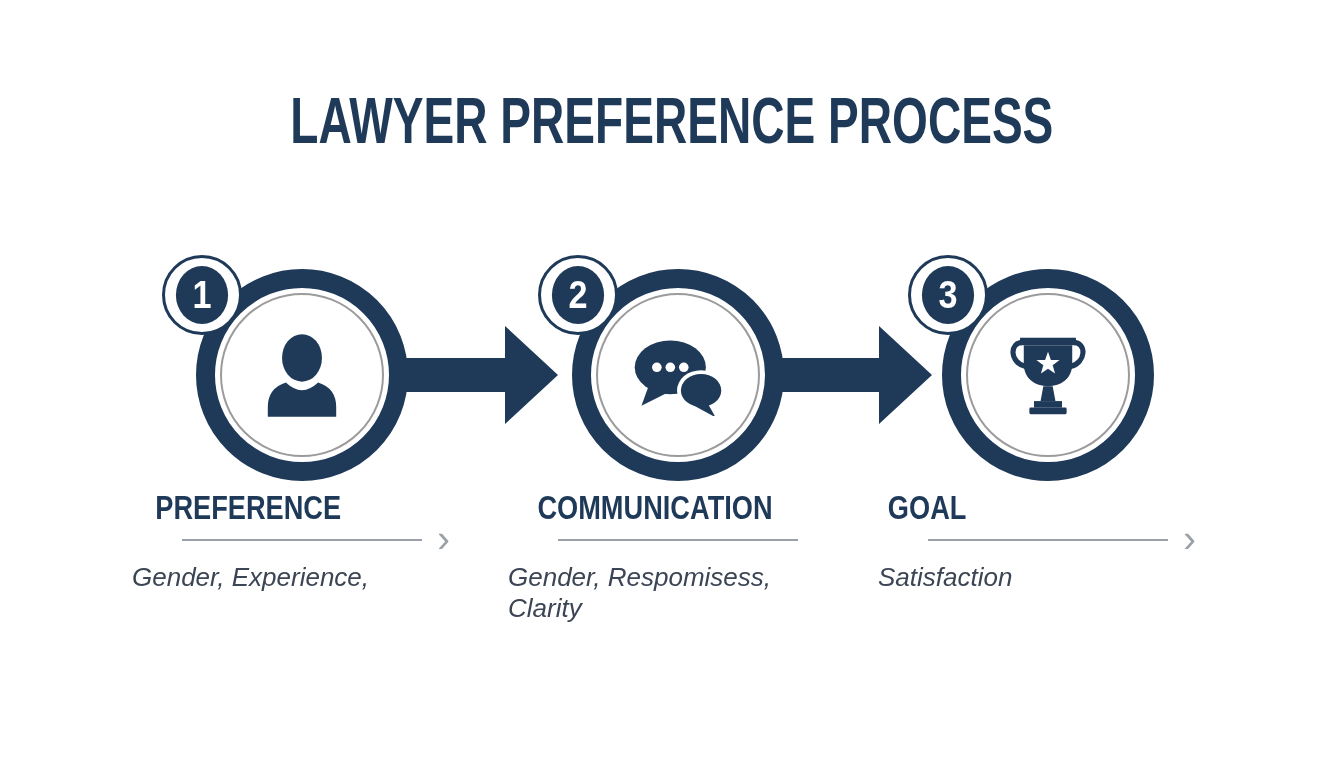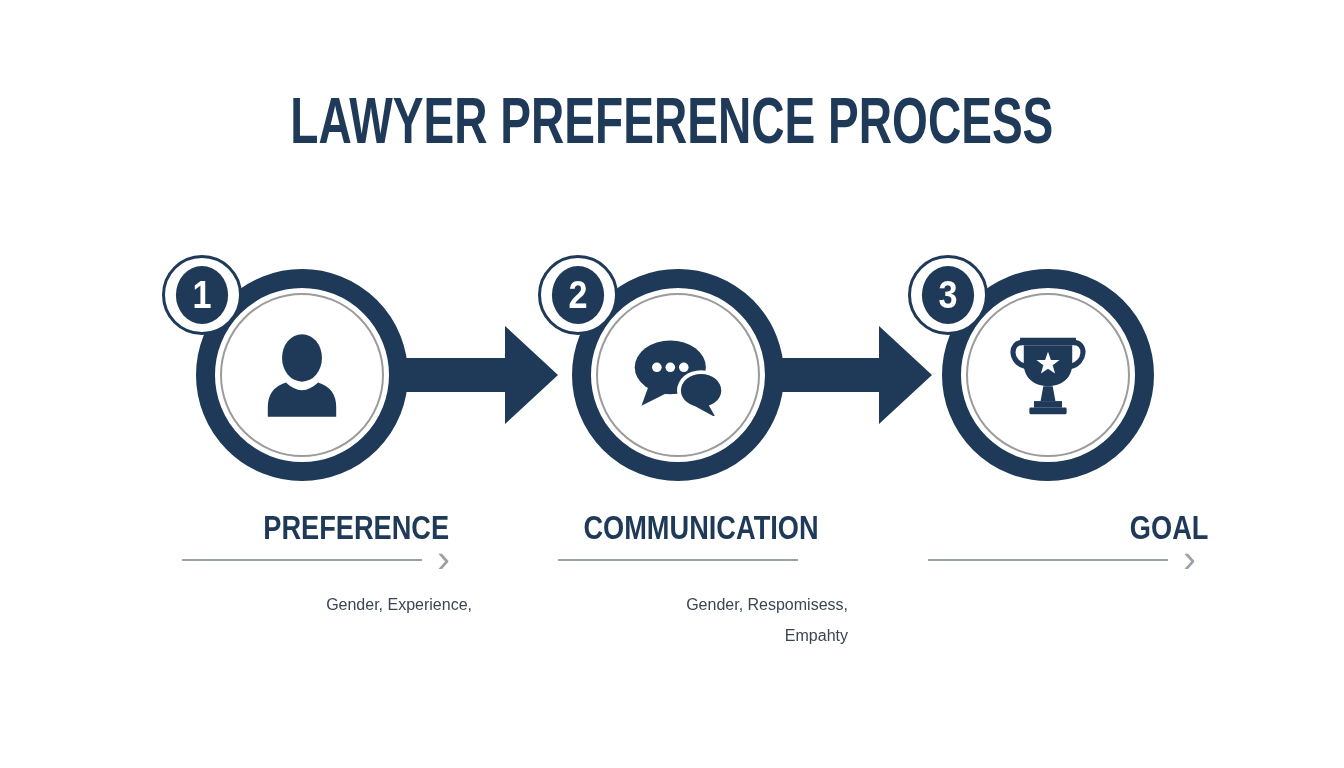--- a/index.html
+++ b/index.html
@@ -102,23 +102,23 @@
     position: absolute;
     top: 326px;
     width: 156px;
     height: 98px;
   }
   .arrow-1 { left: 402px; }
   .arrow-2 { left: 776px; }
   
   .step-text {
     position: absolute;
-    top: 508px;
+    top: 488px;
     width: 340px;
-    text-align: right;
+    text-align: left;
   }
   .step-text-1 { left: 132px; }
   .step-text-2 { left: 508px; }
   .step-text-3 { left: 878px; }
   .step-title {
     display: inline-block;
     font-size: 34px;
     font-weight: 700;
     color: var(--navy);
     transform: scaleX(0.8);
@@ -136,25 +136,26 @@
   .divider .chevron {
     position: absolute;
     right: -28px;
     top: -19px;
     font-size: 38px;
     line-height: 38px;
     font-weight: 400;
     color: var(--line-gray);
   }
   .step-desc {
-    margin-top: 28px;
-    font-size: 16px;
+    margin-top: 21px;
+    font-size: 26px;
     line-height: 31px;
     color: var(--subtitle);
     white-space: nowrap;
+    font-style: italic;
   }
   
   .fill-navy { fill: var(--navy); }
   .stroke-navy { stroke: var(--navy); fill: none; }
   .fill-white { fill: #ffffff; }
 </style>
 </head>
 <body>
 
 <div class="canvas">
@@ -233,26 +234,27 @@
     </div>
   </div>
 
   <div class="step-text step-text-2">
     <span class="step-title">COMMUNICATION</span>
     <div class="divider">
       
     </div>
     <div class="step-desc">
       <div>Gender, Respomisess,</div>
-      <div>Empahty</div>
+      <div>Clarity</div>
     </div>
   </div>
 
   <div class="step-text step-text-3">
     <span class="step-title">GOAL</span>
     <div class="divider">
       <span class="chevron">›</span>
     </div>
     <div class="step-desc">
+      <div>Satisfaction</div>
     </div>
   </div>
 
 </div>
 
 </body></html>

